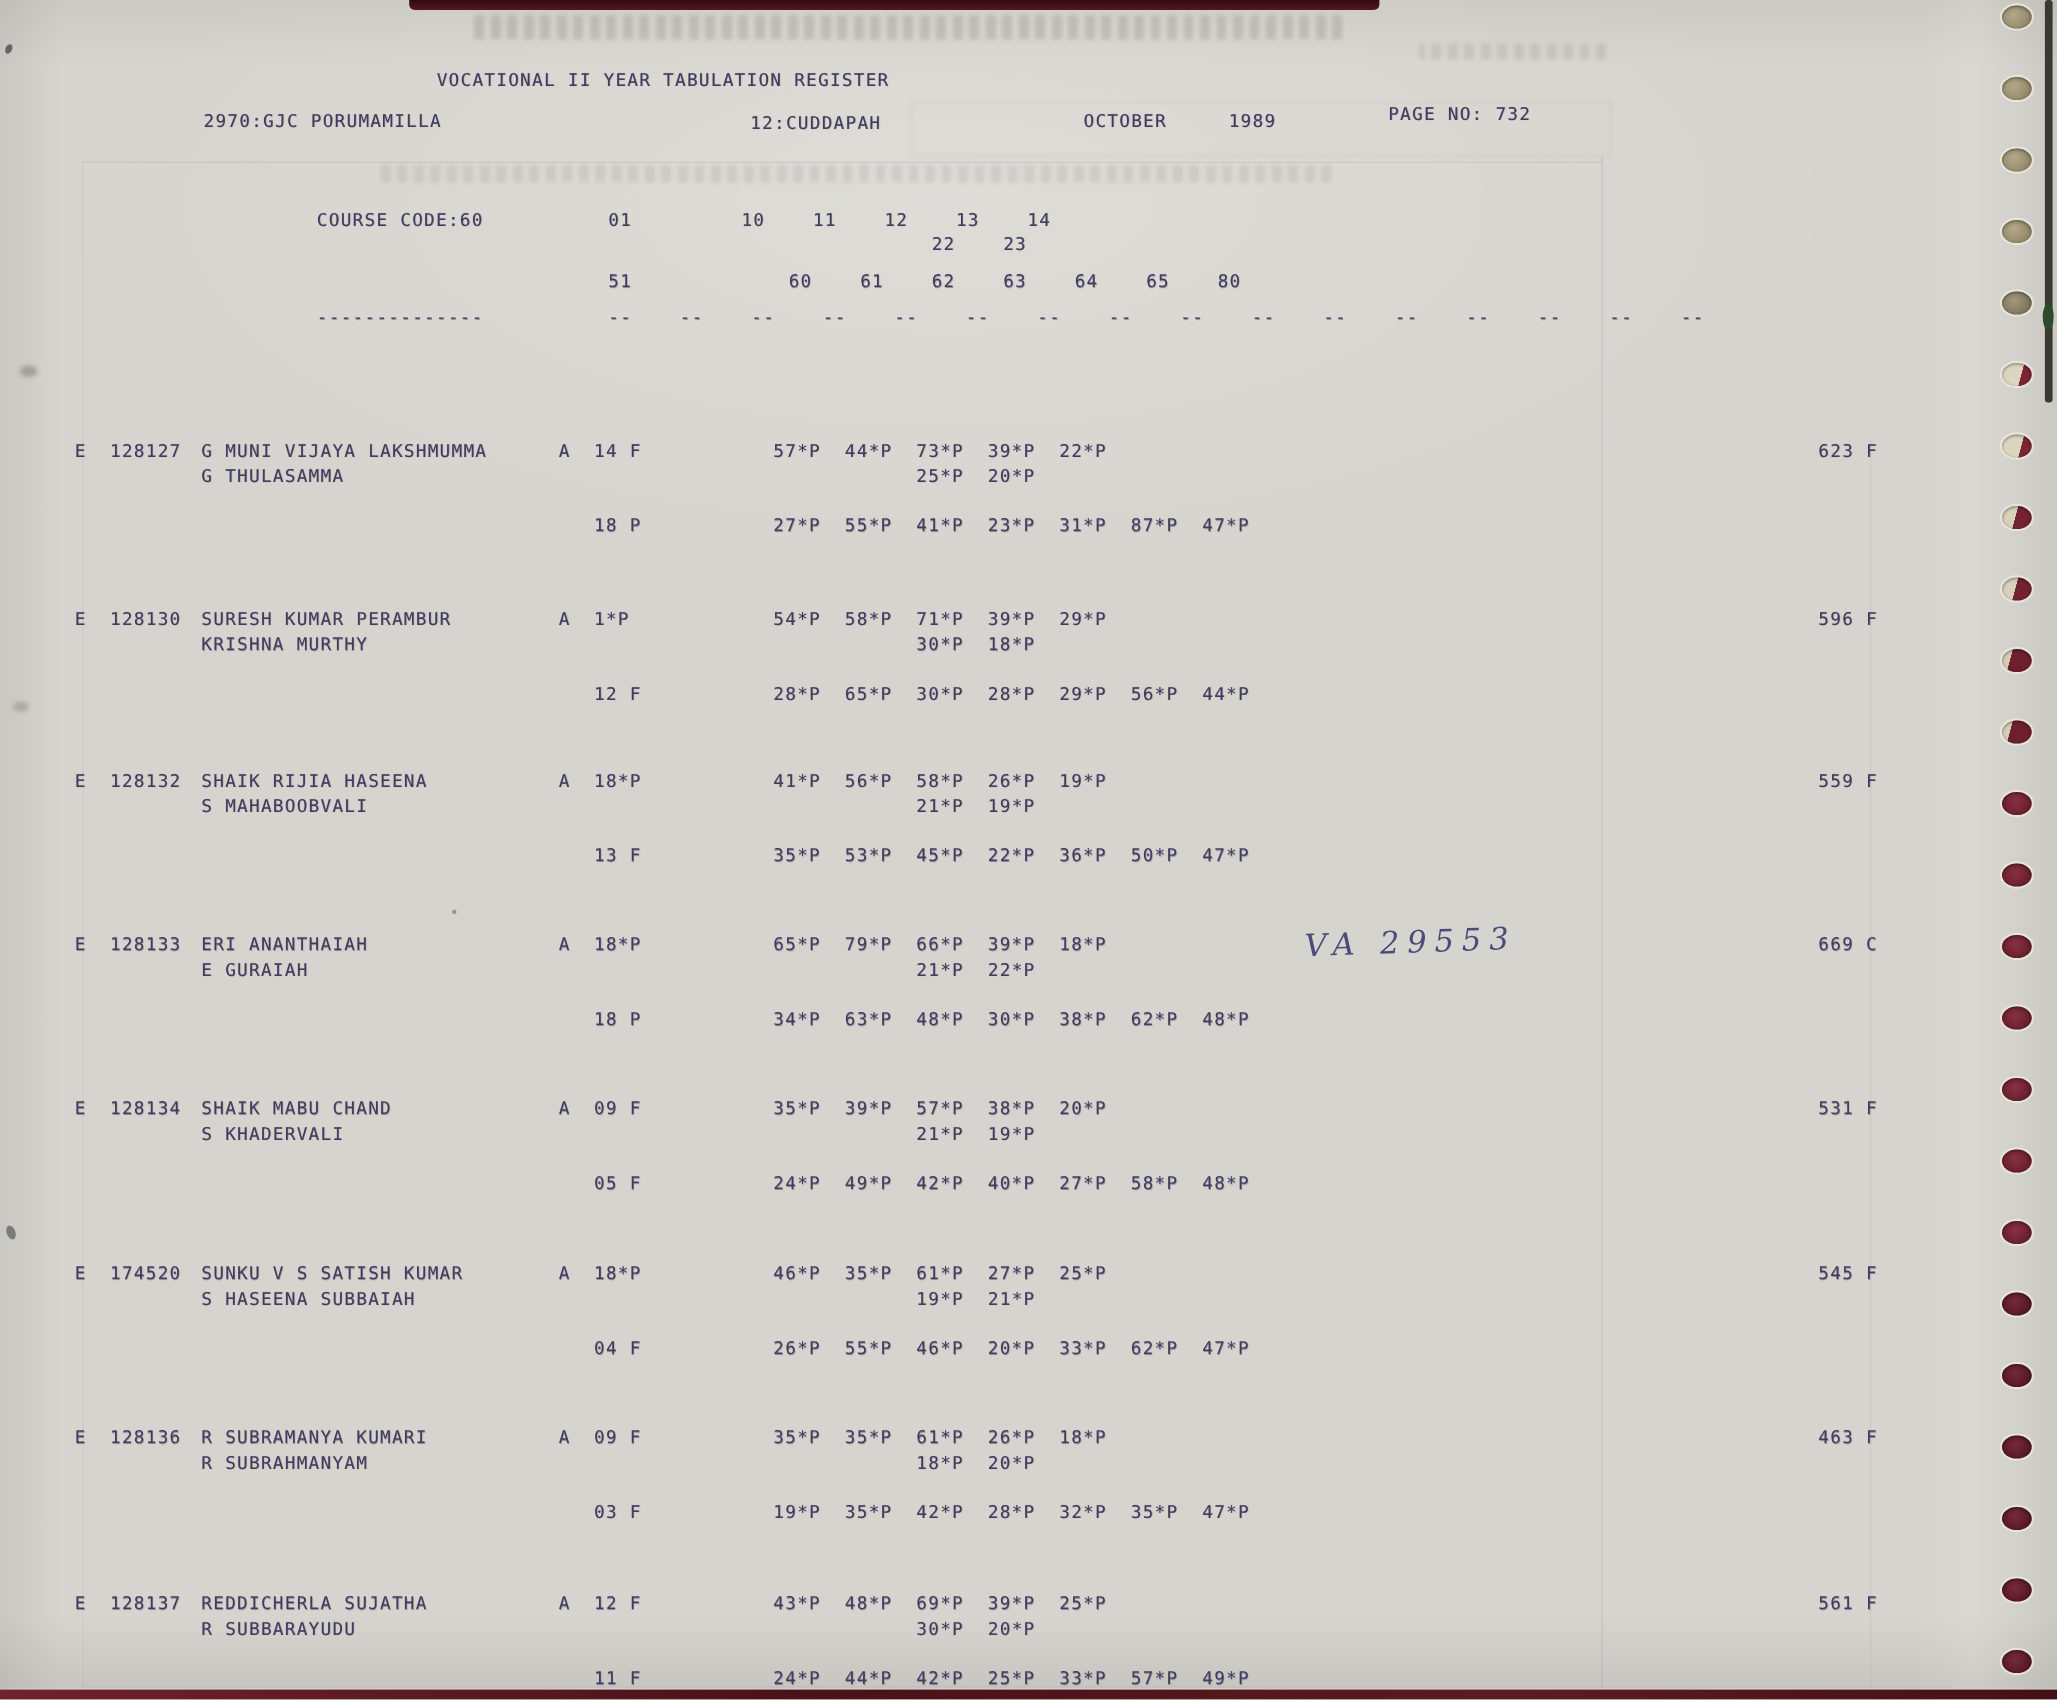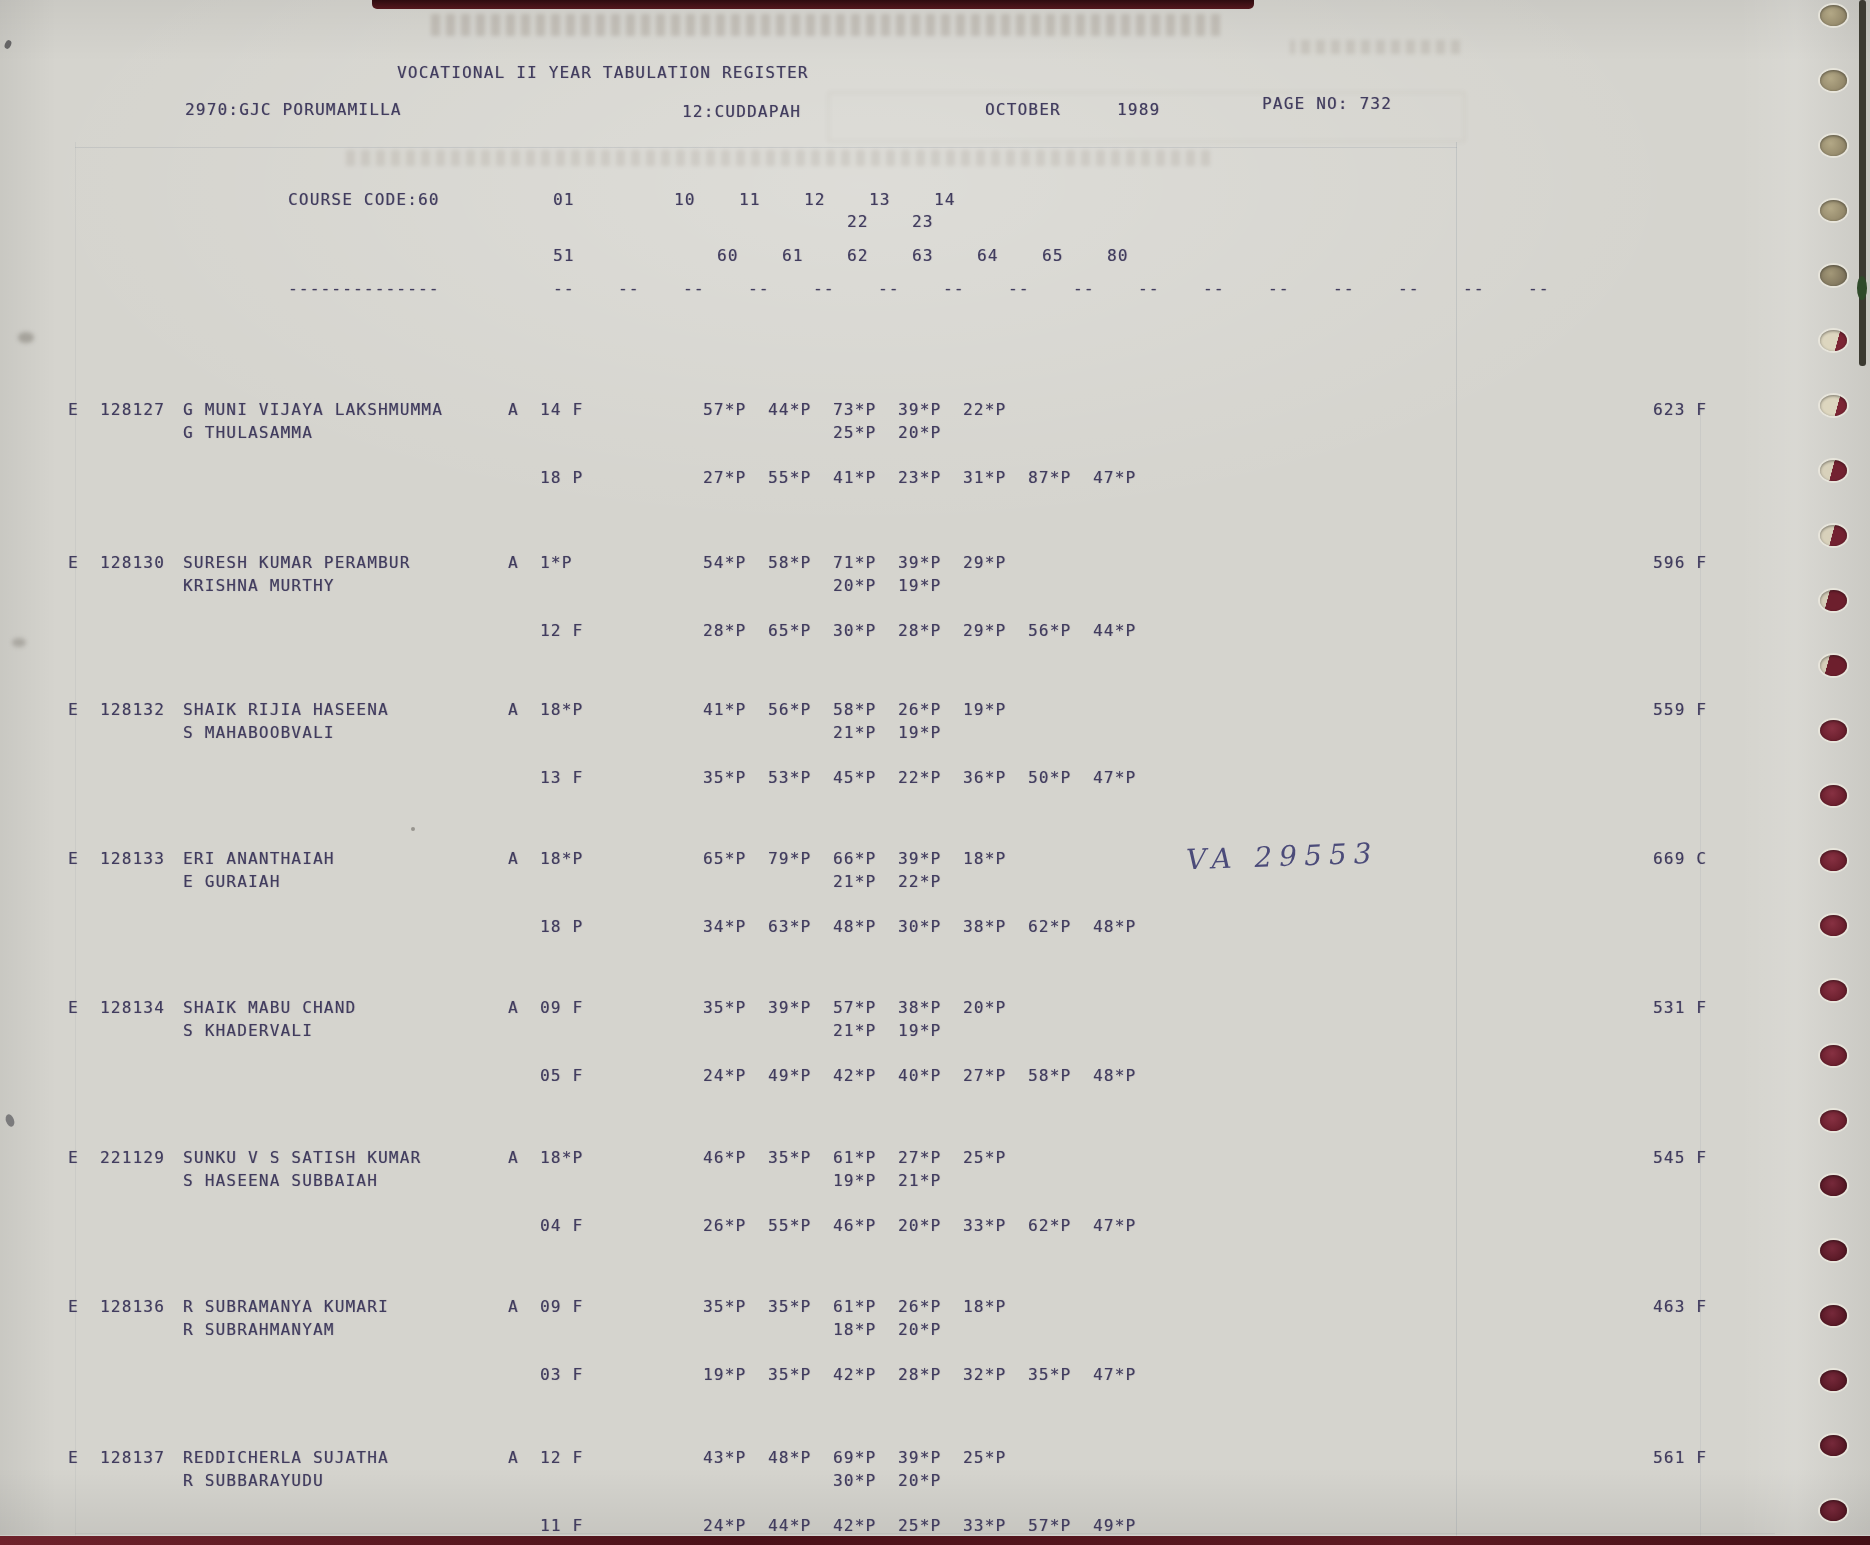--- a/index.html
+++ b/index.html
@@ -157,21 +157,21 @@
 
 <div class="rec" style="top:553px">
   <span class="txt c-e l1">E</span>
   <span class="txt c-reg l1">128130</span>
   <span class="txt c-name l1">SURESH KUMAR PERAMBUR</span>
   <span class="txt c-a l1">A</span>
   <span class="txt c-att l1">1*P</span>
   <span class="txt c-m l1">54*P  58*P  71*P  39*P  29*P</span>
   <span class="txt c-tot l1">596 F</span>
   <span class="txt c-name l2">KRISHNA MURTHY</span>
-  <span class="txt c-m2 l2">20*P  19*P</span>
+  <span class="txt c-m2 l2">30*P  18*P</span>
   <span class="txt c-att l3">12 F</span>
   <span class="txt c-m l3">28*P  65*P  30*P  28*P  29*P  56*P  44*P</span>
 </div>
 
 <div class="rec" style="top:700px">
   <span class="txt c-e l1">E</span>
   <span class="txt c-reg l1">128132</span>
   <span class="txt c-name l1">SHAIK RIJIA HASEENA</span>
   <span class="txt c-a l1">A</span>
   <span class="txt c-att l1">18*P</span>
@@ -206,21 +206,21 @@
   <span class="txt c-m l1">35*P  39*P  57*P  38*P  20*P</span>
   <span class="txt c-tot l1">531 F</span>
   <span class="txt c-name l2">S KHADERVALI</span>
   <span class="txt c-m2 l2">21*P  19*P</span>
   <span class="txt c-att l3">05 F</span>
   <span class="txt c-m l3">24*P  49*P  42*P  40*P  27*P  58*P  48*P</span>
 </div>
 
 <div class="rec" style="top:1148px">
   <span class="txt c-e l1">E</span>
-  <span class="txt c-reg l1">221129</span>
+  <span class="txt c-reg l1">174520</span>
   <span class="txt c-name l1">SUNKU V S SATISH KUMAR</span>
   <span class="txt c-a l1">A</span>
   <span class="txt c-att l1">18*P</span>
   <span class="txt c-m l1">46*P  35*P  61*P  27*P  25*P</span>
   <span class="txt c-tot l1">545 F</span>
   <span class="txt c-name l2">S HASEENA SUBBAIAH</span>
   <span class="txt c-m2 l2">19*P  21*P</span>
   <span class="txt c-att l3">04 F</span>
   <span class="txt c-m l3">26*P  55*P  46*P  20*P  33*P  62*P  47*P</span>
 </div>

